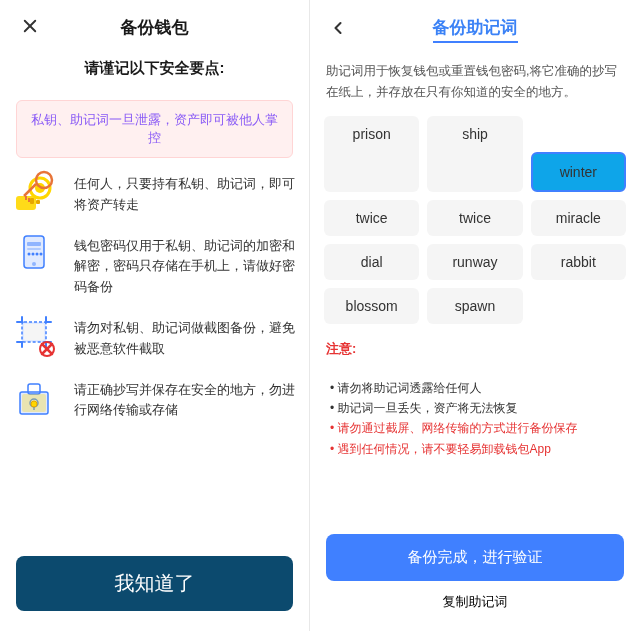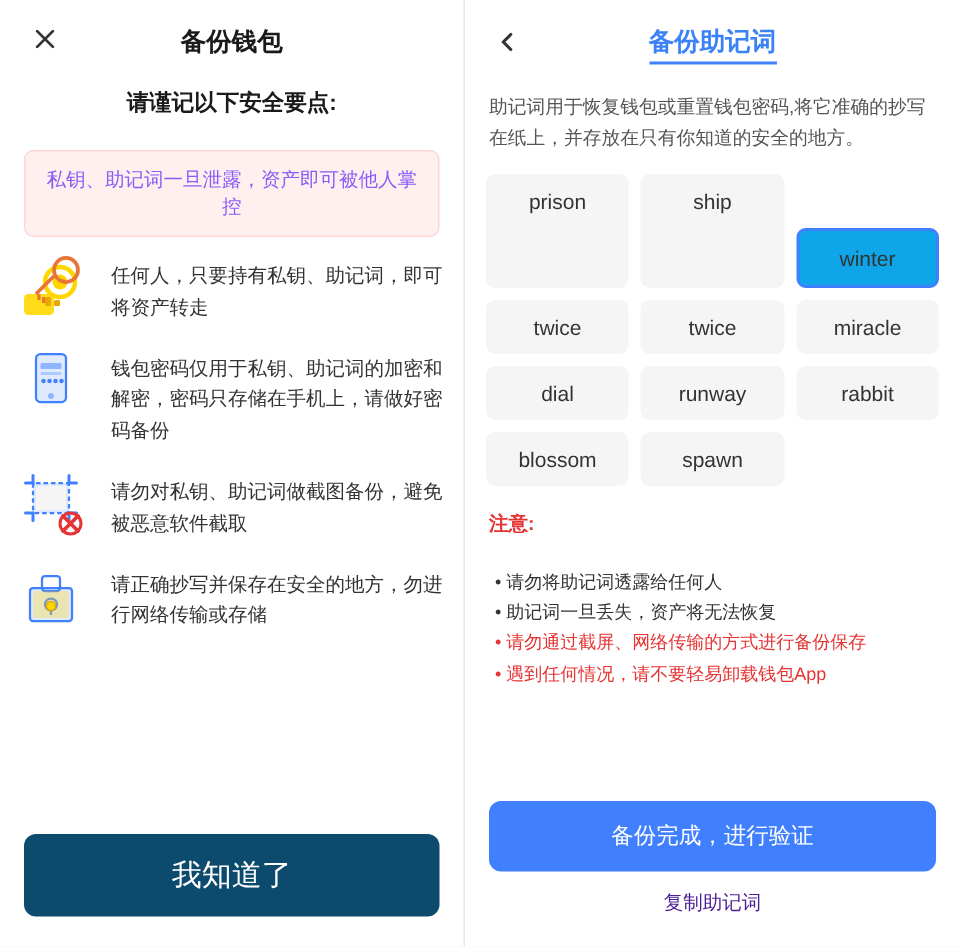--- a/index.html
+++ b/index.html
@@ -225,21 +225,21 @@
       font-size: 15px;
       font-weight: 500;
       cursor: pointer;
       text-align: center;
       margin-bottom: 12px;
     }
 
     .copy-link {
       text-align: center;
       font-size: 13px;
-      color: #4c1d95;
+      color: #000000;
       cursor: pointer;
     }
   </style>
 </head>
 <body>
 
 <div class="left-panel">
   <div class="left-header">
     <div class="close-btn">
       <svg viewBox="0 0 24 24" fill="none" stroke="#333" stroke-width="2.5" stroke-linecap="round">

